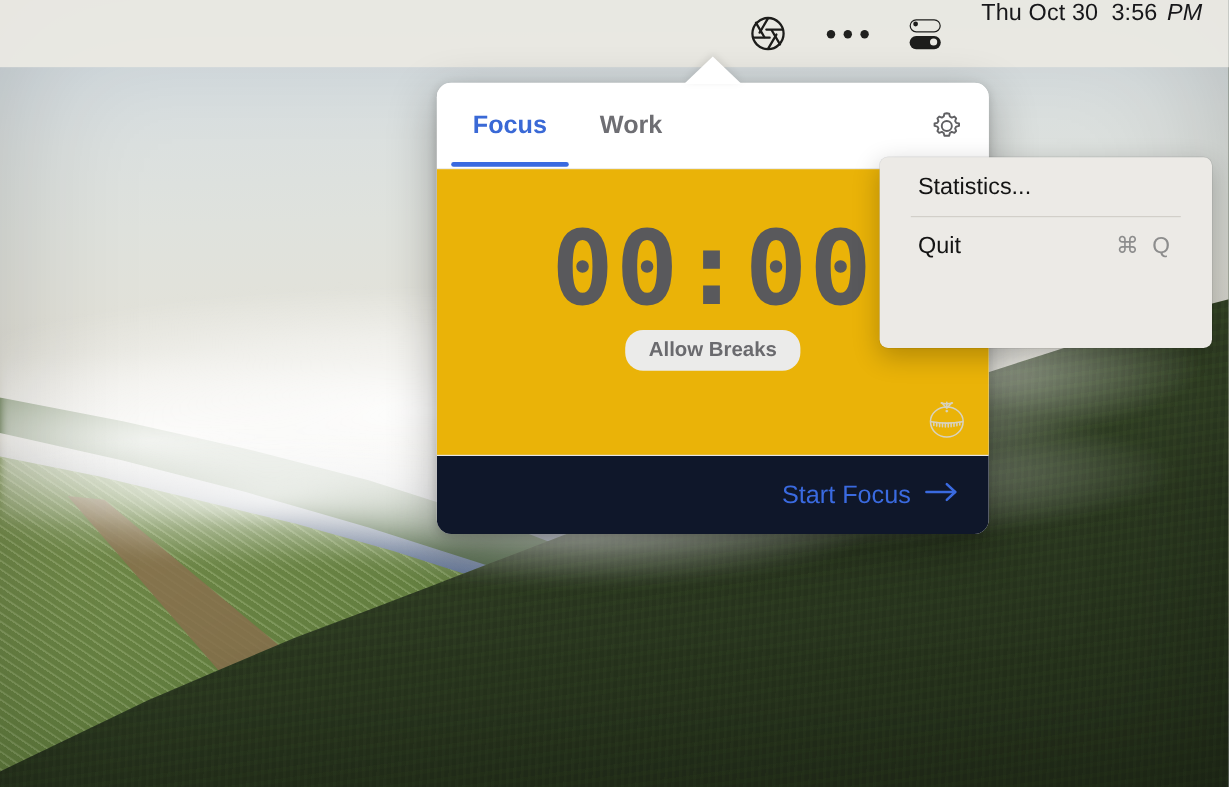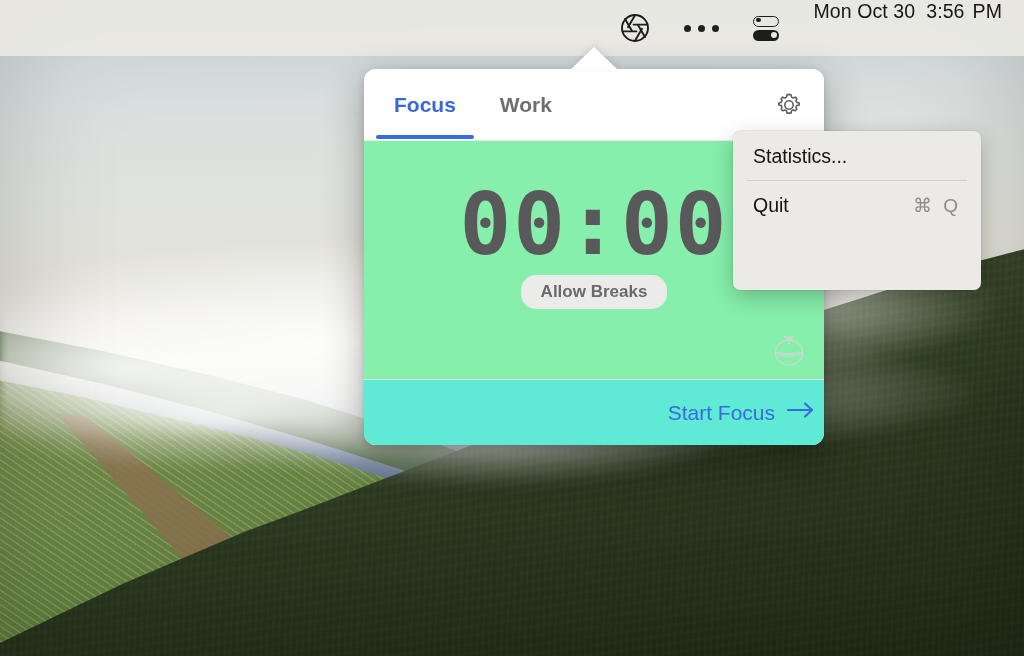--- a/index.html
+++ b/index.html
@@ -149,21 +149,21 @@
   .cc-icon .pill.bot { background:#1d1d1b; }
   .cc-icon .pill.bot::after {
     content:""; position:absolute; right:2.4px; top:2.4px; width:6px; height:6px;
     border-radius:50%; background:#e9e8e2;
   }
   #clock {
     font-size:19.5px; color:#17171a; letter-spacing:0.1px;
     font-family:"Liberation Sans", sans-serif;
     display:flex; align-items:baseline; gap:11px;
   }
-  #clock .ampm { margin-left:-3px; }
+  #clock .ampm { margin-left:-3px;font-style:italic; }
 
   
   #popover {
     position:absolute; left:364px; top:69px; width:460px; height:376px;
     background:#ffffff; border-radius:12px;
     box-shadow: 0 12px 40px rgba(0,0,0,0.30), 0 2px 8px rgba(0,0,0,0.16);
     z-index:30; overflow:hidden;
     display:flex; flex-direction:column;
   }
   #popover-caret {
@@ -194,21 +194,21 @@
     background:#3a6ae0; border-radius:2px;
   }
   #gear-button {
     position:absolute; right:16px; top:50%; transform:translateY(-50%);
     width:38px; height:38px; display:flex; align-items:center; justify-content:center;
     background:transparent; border:none; cursor:default;
   }
 
   
   #popover-body {
-    flex:1 1 auto; background:#86efac; position:relative;
+    flex:1 1 auto; background:#eab308; position:relative;
     display:flex; flex-direction:column; align-items:center;
     border-top:1px solid #ececeb;
   }
   #timer-display {
     font-family:"DejaVu Sans Mono", monospace;
     font-size:86px; font-weight:700; color:#59595c;
     letter-spacing:2px; line-height:1;
     margin-top:40px;
     user-select:none;
   }
@@ -218,38 +218,38 @@
     border:none; border-radius:15px;
     padding:7px 20px; font-size:17px; font-weight:700;
     font-family:"Liberation Sans", sans-serif; cursor:default;
   }
   #pomodoro-icon {
     position:absolute; right:18px; bottom:8px; opacity:0.9;
   }
 
   
   #popover-footer {
-    flex:0 0 auto; height:66px; background:#5eead4;
+    flex:0 0 auto; height:66px; background:#0f172a;
     border-top:1px solid #e6e6e5;
     display:flex; align-items:center; justify-content:flex-end;
-    padding-right:8px;
+    padding-right:24px;
   }
   #start-focus-button {
     display:flex; align-items:center; gap:11px;
     background:transparent; border:none; cursor:default;
     color:#3a6ae0; font-size:21px; font-weight:400;
     font-family:"Liberation Sans", sans-serif;
   }
 
   
   #settings-menu {
-    position:absolute; left:733px; top:131px; width:248px; height:159px;
+    position:absolute; left:733px; top:131px; width:277px; height:159px;
     background:#eceae6; border-radius:7px;
     box-shadow: 0 7px 22px rgba(0,0,0,0.24), 0 0 0 0.5px rgba(0,0,0,0.10);
-    z-index:40; padding:6px 0;
+    z-index:40; padding:6px 12px;
     display:flex; flex-direction:column;
   }
   .menu-item {
     height:38px; display:flex; align-items:center; justify-content:space-between;
     margin:0 6px; padding:0 14px; border-radius:5px;
     font-size:19.5px; color:#141414; cursor:default;
     font-family:"Liberation Sans", sans-serif;
   }
   .menu-item.highlighted { background:#5b80e8; color:#ffffff; }
   .menu-item .shortcut { font-size:19px; color:#8d8d8d; letter-spacing:3px; }
@@ -305,21 +305,21 @@
   <div class="mb-item">
     <span class="cc-icon" aria-hidden="true">
       <span class="pill top"></span>
       <span class="pill bot"></span>
     </span>
   </div>
 
   <div class="mb-gap"></div>
 
   <div class="mb-item" id="clock">
-    <span>Mon Oct 30</span>
+    <span>Thu Oct 30</span>
     <span>3:56</span>
     <span class="ampm">PM</span>
   </div>
 </div>
 
 <div id="popover-caret">
   <div class="tri"></div>
 </div>
 
 <div id="popover">

